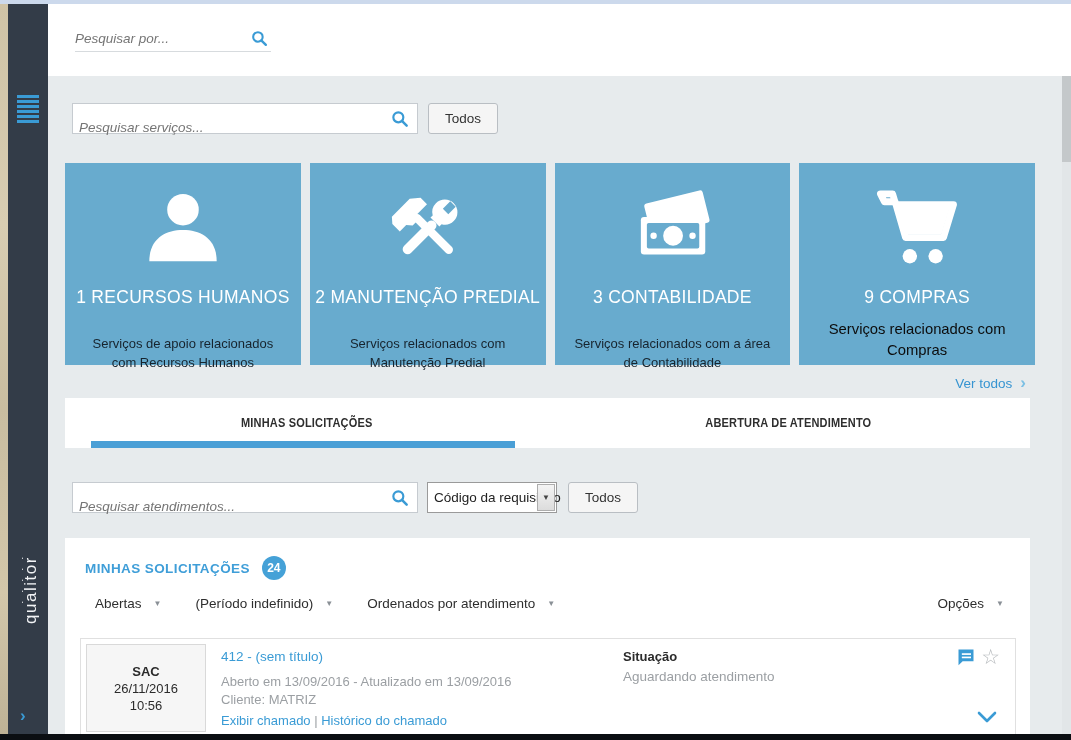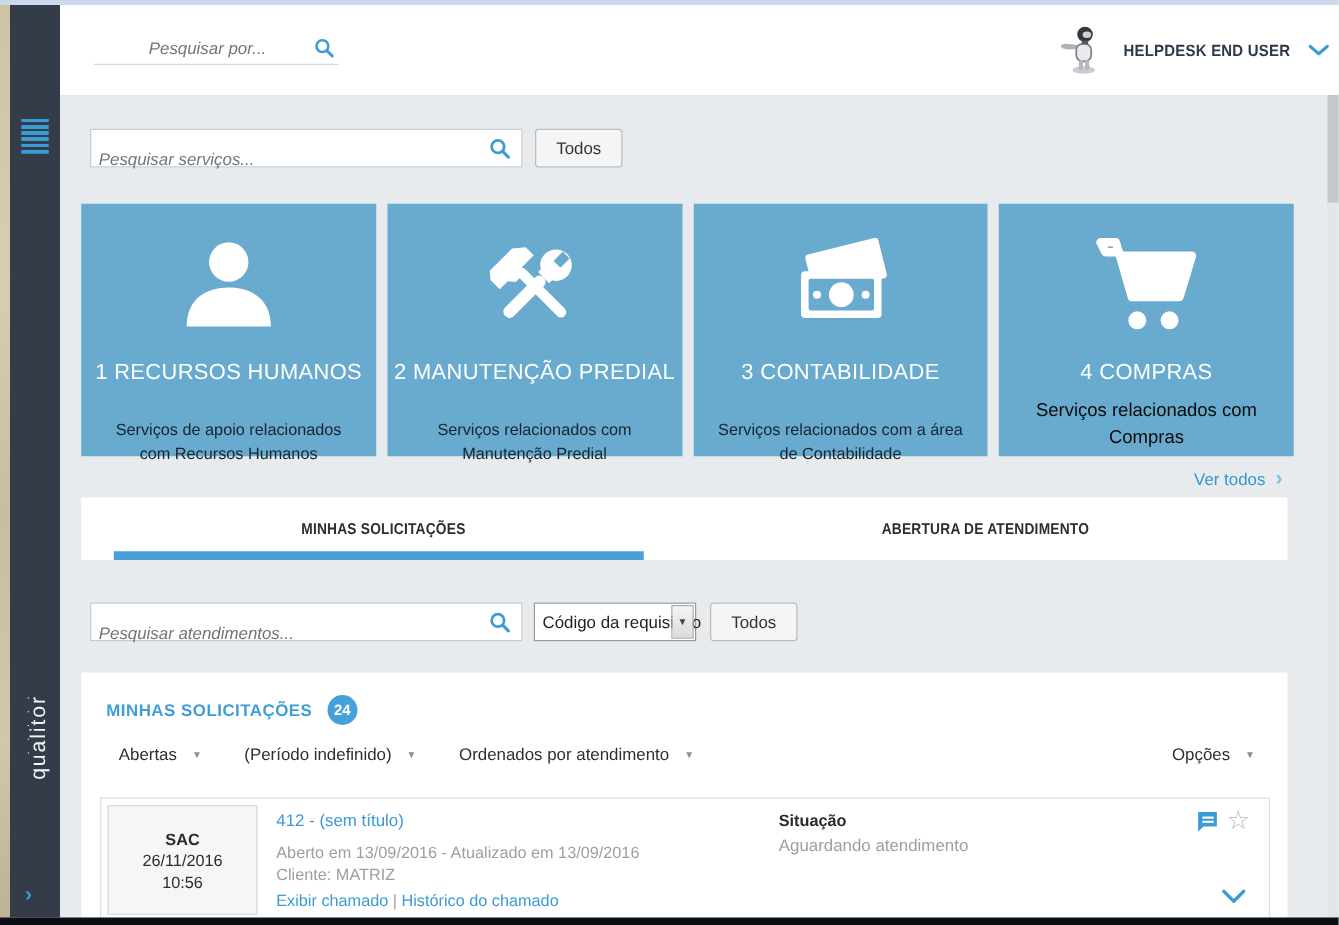--- a/index.html
+++ b/index.html
@@ -20,21 +20,21 @@
     transform:rotate(-90deg); color:#f2f4f6; }
   .logo-rot .dots { display:block; font-size:9px; letter-spacing:3px; text-align:right; padding-right:6px; line-height:6px; }
   .logo-rot .word { display:block; font-size:17px; letter-spacing:1.5px; line-height:16px; }
   .sidebar-expand { position:absolute; left:12px; top:702px; color:var(--accent); font-size:17px; font-weight:700; cursor:pointer; }
 
   
   .topbar { position:absolute; left:48px; top:4px; width:1023px; height:72px; background:#fff; z-index:20; }
   .global-search { position:absolute; left:27px; top:22px; width:196px; height:26px; border:0;
     border-bottom:1px solid #d7dbde; }
   .global-search input { width:170px; height:24px; border:0; outline:none; font-style:italic;
-    font-size:13.5px; color:#7f1d1d; background:transparent; font-family:inherit;margin-left:44px; }
+    font-size:13.5px; color:#7f1d1d; background:transparent; font-family:inherit; }
   .global-search .mag { position:absolute; right:2px; top:3px; }
   .user-area { position:absolute; right:8px; top:12px; height:48px; display:flex; align-items:center; gap:9px; cursor:pointer; }
   .user-name { font-size:13px; font-weight:700; color:#2c3948; display:inline-block; transform:scaleX(.92); letter-spacing:.2px; white-space:nowrap; }
   .user-caret { color:var(--accent); }
 
   
   .main { position:absolute; left:48px; top:76px; width:1014px; height:658px; background:#e7ebed; }
   .scrollbar { position:absolute; right:0; top:76px; width:9px; height:658px; background:#e2e6e8; z-index:25; }
   .scrollbar .thumb { position:absolute; top:0; left:0; width:9px; height:86px; background:#c4c8ca; }
 
@@ -123,40 +123,20 @@
 <div class="topbar">
   <div class="global-search">
     <input placeholder="Pesquisar por..." style="">
     <span class="mag">
       <svg width="19" height="19" viewBox="0 0 24 24">
           <circle cx="10" cy="10" r="6" fill="none" stroke="#3a9bd5" stroke-width="2.6"></circle>
           <line x1="14.6" y1="14.6" x2="20" y2="20" stroke="#3a9bd5" stroke-width="3" stroke-linecap="round"></line>
         </svg>
     </span>
   </div>
-  <div class="user-area">
-    <span>
-      <svg width="38" height="42" viewBox="0 0 38 42">
-        <ellipse cx="21" cy="37" rx="9" ry="3" fill="#c9ccd0"></ellipse>
-        <path d="M16 20 q-7 1 -11 0 q-3 -1 -2 -3 q1 -1 4 -1 l9 1 z" fill="#aeb3b8"></path>
-        <rect x="15" y="16" width="12" height="14" rx="5" fill="#e8eaec" stroke="#7d8288" stroke-width="1.4"></rect>
-        <rect x="17" y="29" width="3.4" height="8" rx="1.6" fill="#b6babe"></rect>
-        <rect x="22" y="29" width="3.4" height="8" rx="1.6" fill="#b6babe"></rect>
-        <circle cx="22" cy="8.5" r="6.2" fill="#34383d"></circle>
-        <ellipse cx="23.5" cy="8.8" rx="3.4" ry="2.6" fill="#cfd3d7"></ellipse>
-        <rect x="19.5" y="13.5" width="5" height="3" fill="#55595e"></rect>
-      </svg>
-    </span>
-    <span class="user-name">HELPDESK END USER</span>
-    <span class="user-caret">
-      <svg width="16" height="10" viewBox="0 0 16 10">
-          <polyline points="1,2 8,8 15,2" fill="none" stroke="#3a9bd5" stroke-width="2.4" stroke-linecap="round" stroke-linejoin="round"></polyline>
-        </svg>
-    </span>
-  </div>
 </div>
 
 <div class="main">
 
   <div class="svc-search-row">
     <div class="box-input">
       <input placeholder="Pesquisar serviços..." style="">
       <span class="mag">
         <svg width="20" height="20" viewBox="0 0 24 24">
             <circle cx="10" cy="10" r="6" fill="none" stroke="#3a9bd5" stroke-width="2.6"></circle>
@@ -212,21 +192,21 @@
     </div>
     <div class="card">
       <div class="icon-wrap">
         <svg width="86" height="86" viewBox="0 0 24 24" fill="#fff">
           <path d="M1.8 2.2 h3.4 l0.9 3 h16.1 l-2.8 9.2 h-10.6 l-2.9-10 h-3 z" fill="none" stroke="#fff" stroke-width="1.9" stroke-linejoin="round"></path>
           <path d="M6.6 6 h14.6 l-2.4 7.6 h-9.9 z"></path>
           <circle cx="10" cy="19.6" r="2"></circle>
           <circle cx="17.2" cy="19.6" r="2"></circle>
         </svg>
       </div>
-      <div class="title">4 COMPRAS</div>
+      <div class="title">9 COMPRAS</div>
       <div class="desc">Serviços relacionados com Compras</div>
     </div>
   </div>
 
   <div class="ver-todos">
     <span class="vt-label">Ver todos</span>
     <span class="vt-chev">›</span>
   </div>
 
   <div class="tabs">

